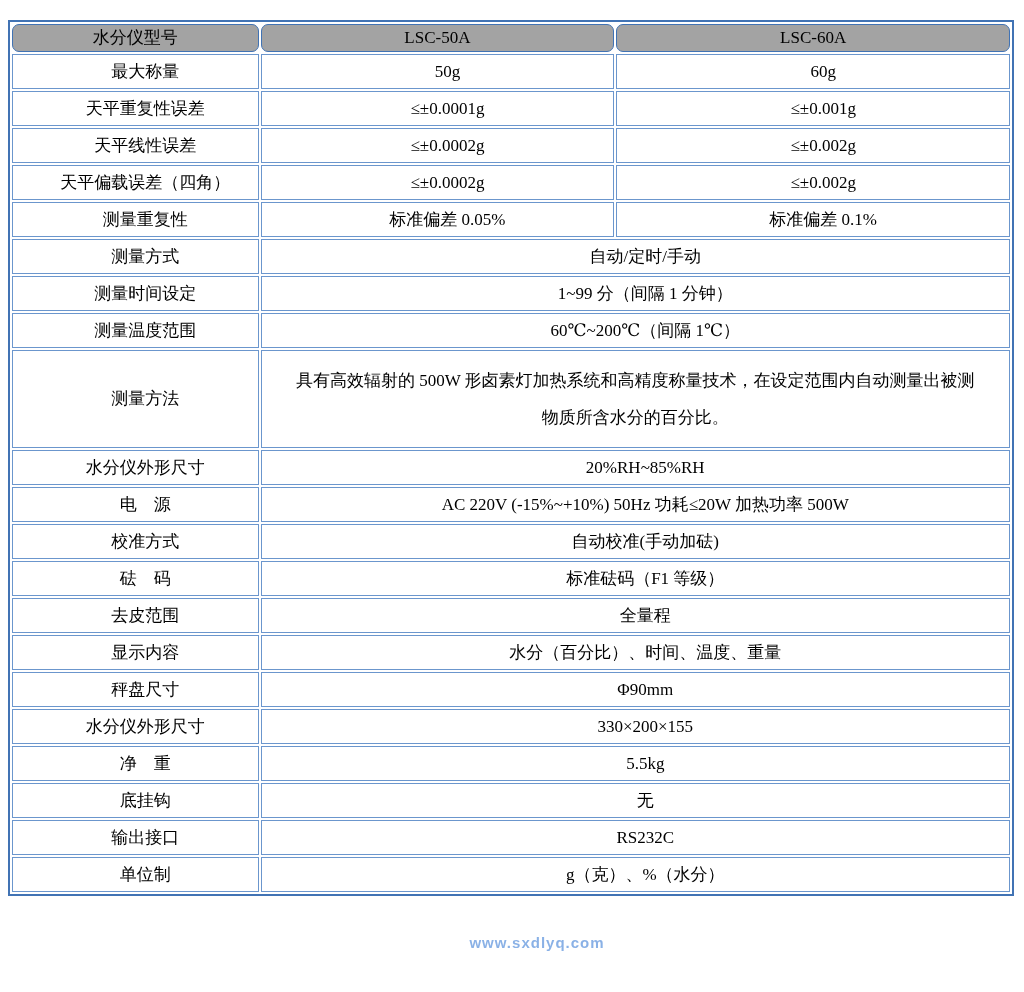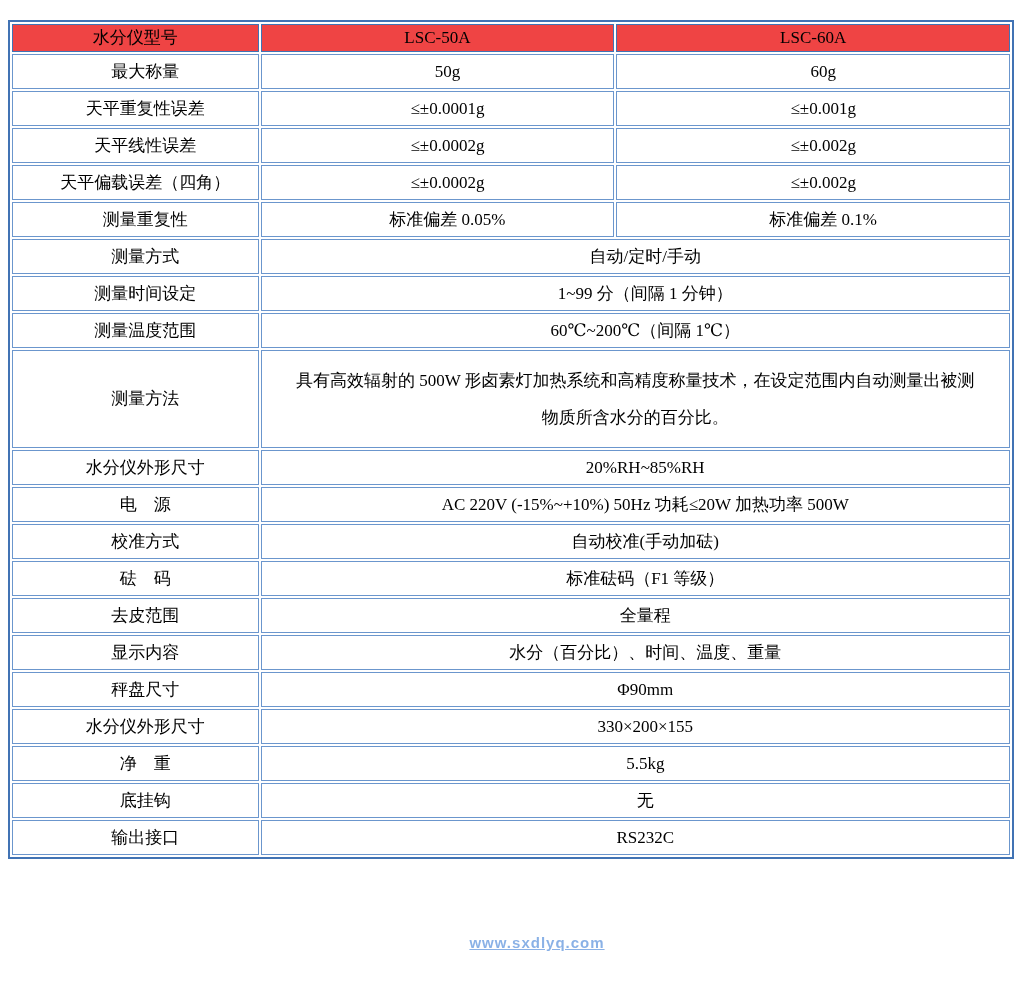--- a/index.html
+++ b/index.html
@@ -24,44 +24,44 @@
   .spec-table th,.spec-table td{
     border:1px solid #6b96cd;
     text-align:center;
     vertical-align:middle;
     font-size:17px;
     line-height:1.25;
     padding:0 6px;
     overflow:hidden;
   }
   .spec-table th{
-    background:#ef4444;
+    background:#a3a3a3;
     border-color:#4173b4;
     font-weight:normal;
     height:26px;
+    border-radius:7px;
   }
   .spec-table td{height:33px;padding-left:26px;}
   .spec-table td.tall{
     height:78px;
     line-height:2.2;
     padding:9px 30px;
   }
   .watermark{
     position:absolute;
     left:428px;top:934px;
     width:218px;
     text-align:center;
     font-family:"Liberation Sans","DejaVu Sans",sans-serif;
     font-size:15px;
     font-weight:bold;
     letter-spacing:1px;
     color:#6d9ee0;
     opacity:0.8;
     pointer-events:none;
-    text-decoration:underline;
   }
 </style>
 </head>
 <body>
 
 <div class="page">
   <table class="spec-table">
     <colgroup>
       <col style="width:24.8%">
       <col style="width:35.6%">
@@ -153,17 +153,21 @@
         <td colspan="2">5.5kg</td>
       </tr>
       <tr>
         <td>底挂钩</td>
         <td colspan="2">无</td>
       </tr>
       <tr>
         <td>输出接口</td>
         <td colspan="2">RS232C</td>
       </tr>
+      <tr>
+        <td>单位制</td>
+        <td colspan="2">g（克）、%（水分）</td>
+      </tr>
     </tbody>
   </table>
 
   <div class="watermark">www.sxdlyq.com</div>
 </div>
 
 </body></html>

